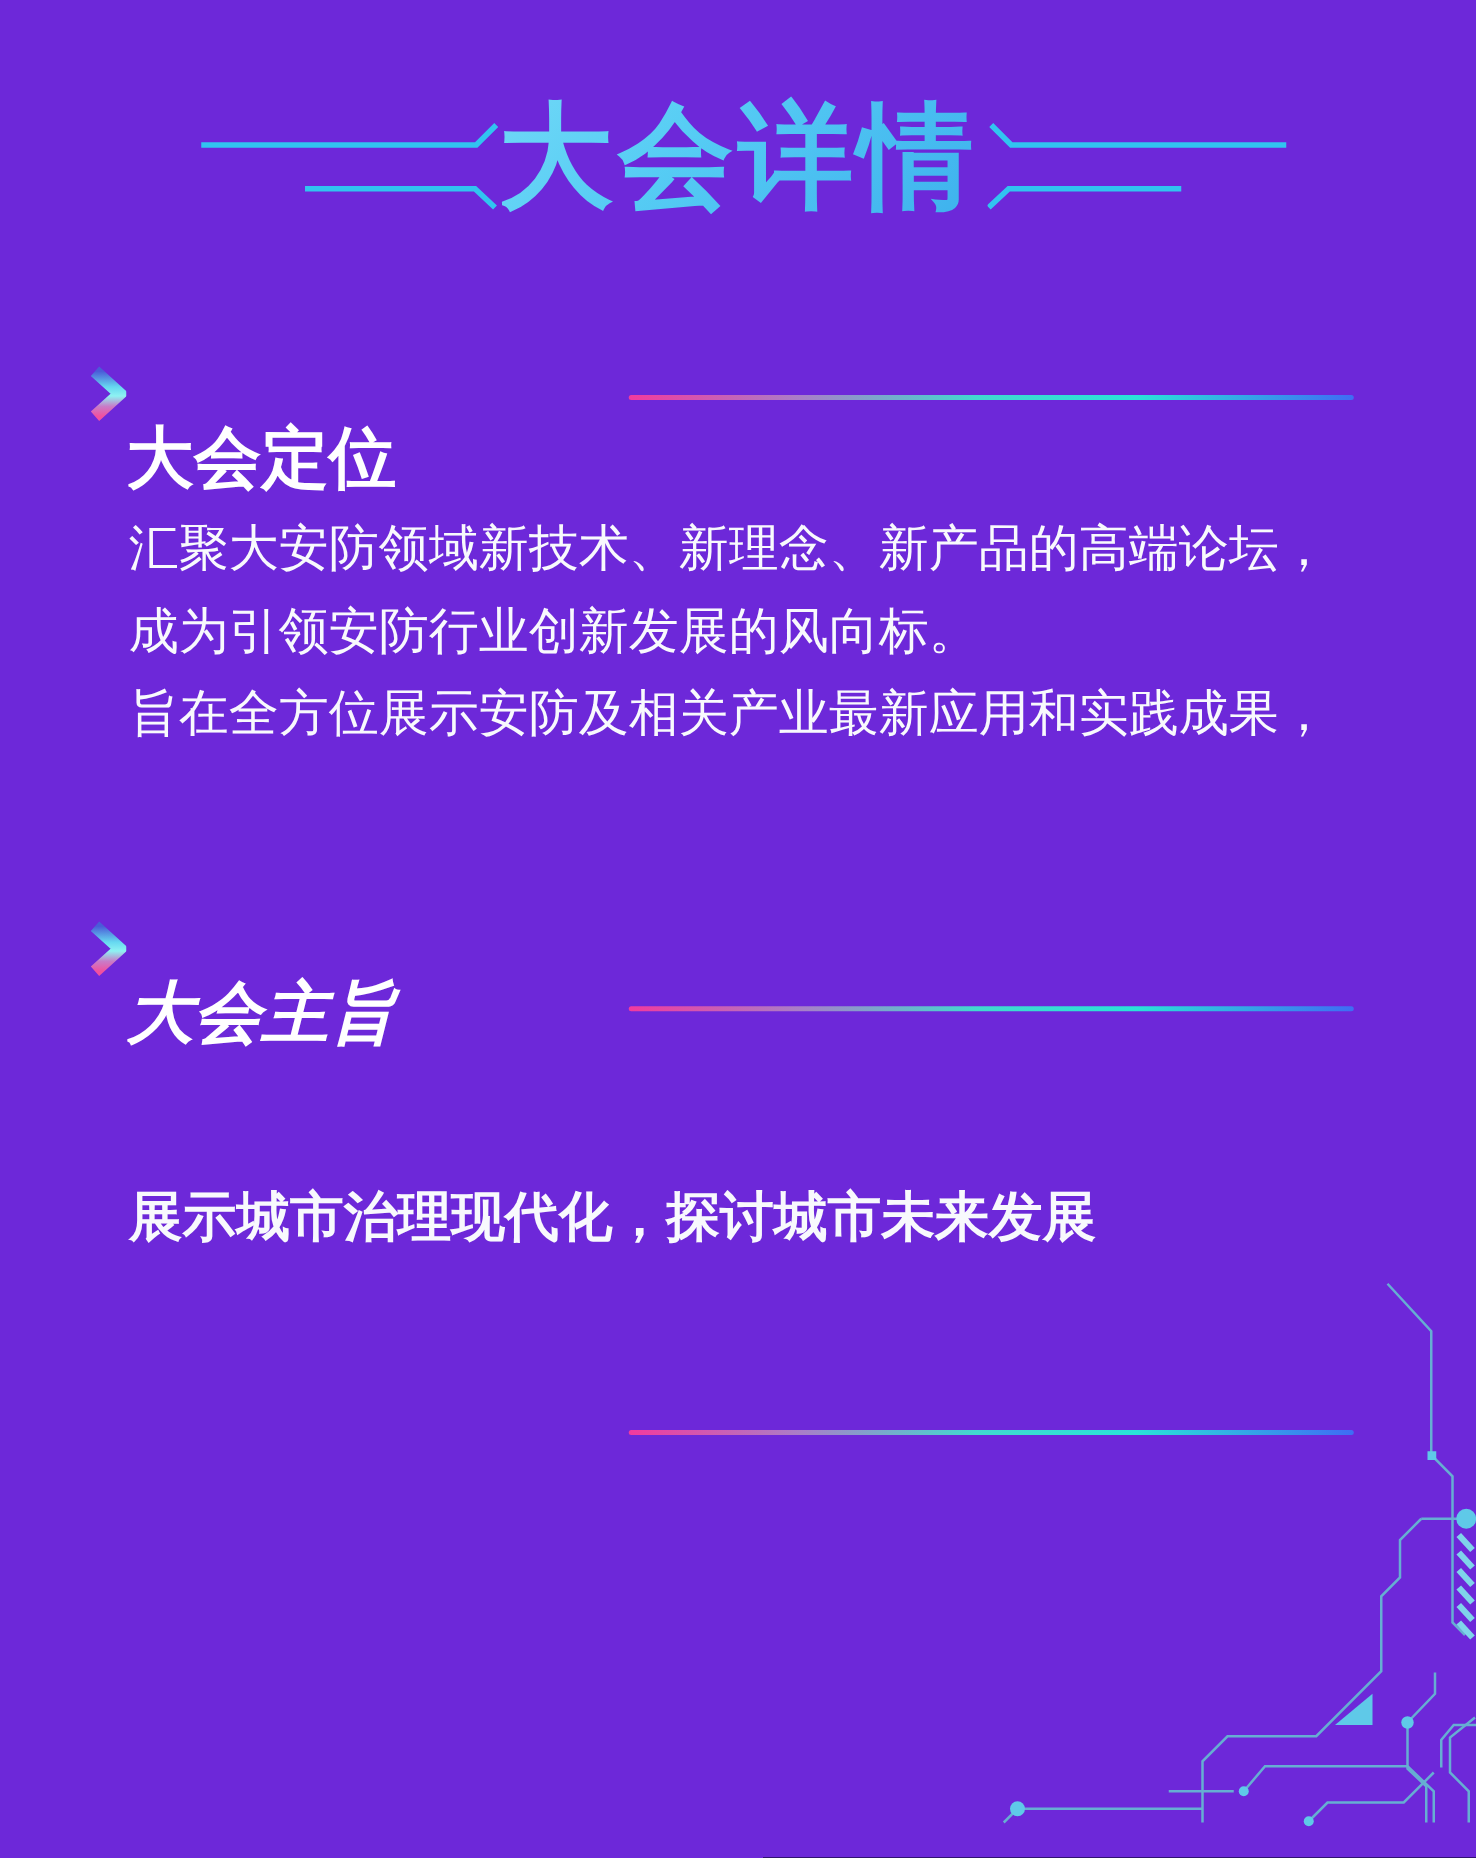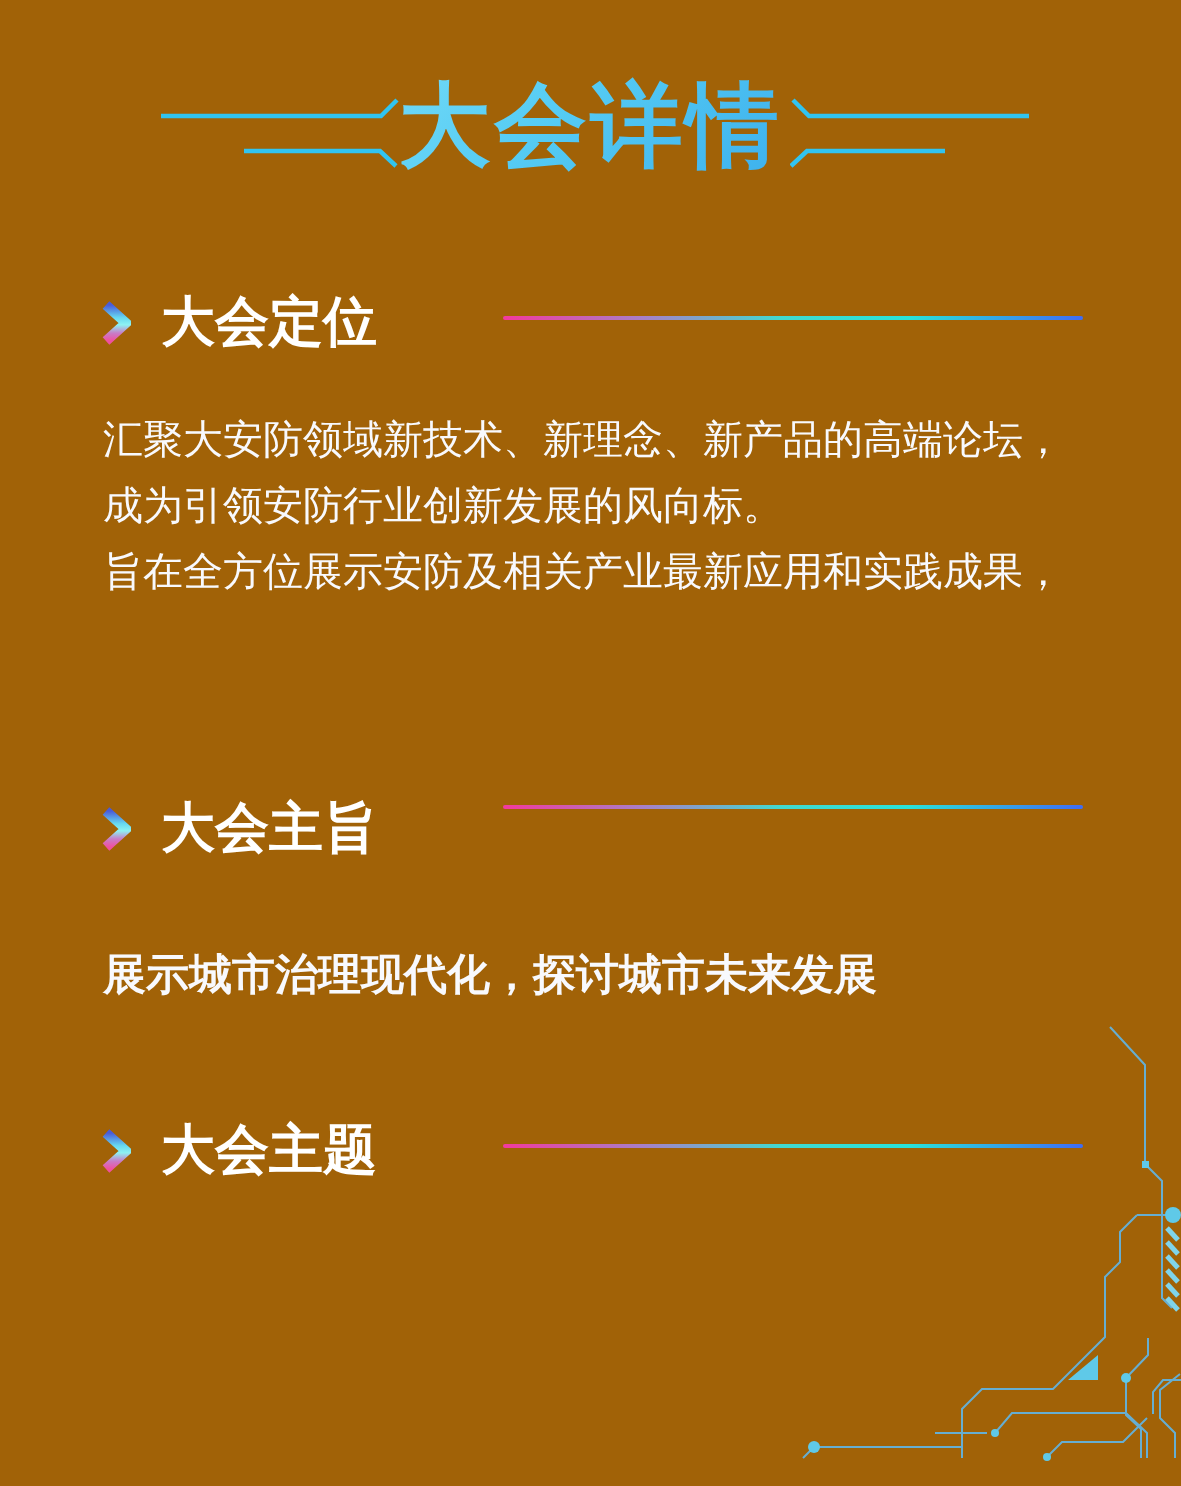--- a/index.html
+++ b/index.html
@@ -1,41 +1,41 @@
 <!DOCTYPE html>
 <html><head>
 <meta charset="utf-8">
 <style>
   html,body{margin:0;padding:0;background:#030221;}
   .canvas{
     position:relative;width:1181px;height:1486px;overflow:hidden;
-    background:#a16207;
+    background:#6d28d9;
     font-family:"Liberation Sans","DejaVu Sans",sans-serif;
   }
   
   .title-row{position:absolute;left:0;top:0;width:100%;height:220px;}
   .page-title{
     position:absolute;left:0;right:0;top:64px;margin:0;
     text-align:center;font-size:92px;font-weight:900;letter-spacing:4px;
     background:linear-gradient(135deg,#aaf2fc 0%,#57cdf4 45%,#1b8be4 100%);
     -webkit-background-clip:text;background-clip:text;
     color:transparent;
   }
   .deco{position:absolute;top:95px;}
   .deco-left{left:160px;}
   .deco-right{left:790px;}
   
   .sec-head{
     position:absolute;left:0;right:0;height:58px;
-    display:flex;align-items:flex-end;padding-left:101px;box-sizing:border-box;
+    display:flex;align-items:flex-start;padding-left:71px;box-sizing:border-box;flex-direction:column;
   }
   .sec-head h2{
     margin:0 0 0 30px;font-size:54px;font-weight:800;color:#ffffff;line-height:1;
   }
-  .head-1{top:290px;} .head-2{top:796px;} .head-3{top:1118px;}
+  .head-1{top:290px;} .head-2{top:734px;font-style:italic;} .head-3{top:1118px;}
   .chev{flex:0 0 auto;}
   .divider{
     position:absolute;left:503px;width:580px;height:4px;border-radius:2px;
     background:linear-gradient(90deg,#f23a9e 0%,#a87fc8 24%,#41d9cf 48%,#29e2d8 70%,#3f6cf5 100%);
   }
   .div-1{top:316px;} .div-2{top:805px;} .div-3{top:1144px;}
   
   .body-block{
     position:absolute;left:103px;color:#f8f9fd;font-size:40px;line-height:66px;
     white-space:nowrap;
@@ -93,26 +93,20 @@
     <svg class="chev" width="30" height="50" viewBox="0 0 30 50">
       <path d="M5,7 L25,25 L5,43" stroke="url(#chevGrad)" stroke-width="10" fill="none"></path>
     </svg>
     <h2>大会主旨</h2>
   </div>
   <div class="divider div-2"></div>
   <div class="body-block body-2">
     <div>展示城市治理现代化，探讨城市未来发展</div>
   </div>
 
-  <div class="sec-head head-3">
-    <svg class="chev" width="30" height="50" viewBox="0 0 30 50">
-      <path d="M5,7 L25,25 L5,43" stroke="url(#chevGrad)" stroke-width="10" fill="none"></path>
-    </svg>
-    <h2>大会主题</h2>
-  </div>
   <div class="divider div-3"></div>
 
   <svg class="circuit" width="401" height="470" viewBox="0 0 401 470">
     <g stroke="#66aed2" stroke-width="2" fill="none">
 
       <path d="M330,11 L365,49 L365,148 L382,165 L382,282 L392,292"></path>
 
       <path d="M357,199 L391,199"></path>
 
       <path d="M357,199 L340,216 L340,246 L325,261 L325,321 L273,373 L202,373 L182,393 L182,442"></path>

